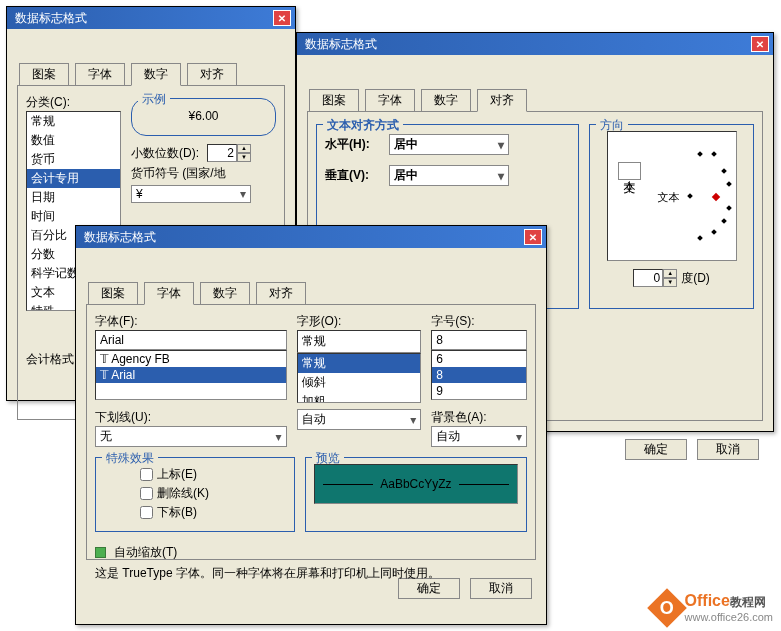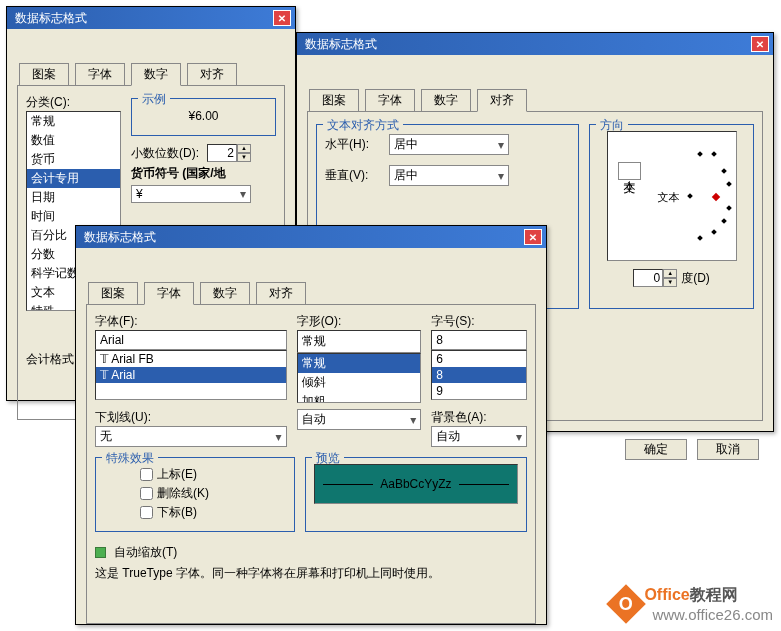--- a/index.html
+++ b/index.html
@@ -35,22 +35,22 @@
   .vert-text { position: absolute; left: 10px; top: 30px; writing-mode: vertical-rl; border: 1px solid #888; padding: 8px 2px; background: #fff; }
   .dial { position: absolute; left: 50px; top: 20px; width: 90px; height: 90px; }
   .dot { position: absolute; width: 4px; height: 4px; background: #000; transform: rotate(45deg); }
   .diamond-red { position: absolute; width: 6px; height: 6px; background: #c00; transform: rotate(45deg); }
   .footer { display: flex; justify-content: flex-end; gap: 10px; padding: 8px 14px; }
   .watermark { position: absolute; bottom: 8px; right: 8px; display: flex; align-items: center; gap: 4px; }
   .o-icon { width: 28px; height: 28px; background: #eb7324; transform: rotate(45deg); display: flex; align-items: center; justify-content: center; }
   .o-icon span { transform: rotate(-45deg); color: #fff; font-weight: bold; font-size: 18px; font-family: Arial; }
   .wm-text { font-family: Arial; }
   .wm-text b { color: #eb7324; font-size: 16px; }
-  .wm-text span.rest { color: #555; font-size: 16px; font-weight: bold; }
-  .wm-url { color: #888; font-size: 15px; margin-left: 8px; }
+  .wm-text span.rest { color: #555; font-size: 12px; font-weight: bold; }
+  .wm-url { color: #888; font-size: 11px; }
   label.inline { margin-right: 4px; }
   .row { display: flex; align-items: center; margin: 3px 0; gap: 4px; }
   .greenbox { display:inline-block; width:11px; height:11px; border:1px solid #3a7a3a; background:#4caf50; margin-right:4px; vertical-align:middle;}
 </style>
 </head>
 <body>
 
 <div class="dialog" style="left:6px; top:6px; width:290px; height:395px;">
   <div class="titlebar">
     <span>数据标志格式</span>
@@ -76,35 +76,35 @@
           <div>百分比</div>
           <div>分数</div>
           <div>科学记数</div>
           <div>文本</div>
           <div>特殊</div>
 
         </div>
         <div style="margin-top:40px;">会计格式</div>
       </div>
       <div style="flex:1;">
-        <div class="groupbox" style="border-color:#2b5eae;">
+        <div class="groupbox" style="border-color:#2b5eae;border-radius:15px;">
           <div class="groupbox-title">示例</div>
           <div style="text-align:center; padding:4px;">¥6.00</div>
         </div>
         <div class="row" style="margin-top:8px;">
           <label class="inline">小数位数(D):</label>
           <div class="spinner">
             <input type="text" value="2" style="">
             <div class="spin-btns">
                 <span>▲</span>
                 <span>▼</span>
               </div>
           </div>
         </div>
-        <div class="row" style="font-weight:bold;">
+        <div class="row" style="">
           <label class="inline">货币符号 (国家/地</label>
         </div>
         <div class="select" style="width:120px;">
             <span>¥</span>
           </div>
       </div>
     </div>
   </div>
 </div>
 
@@ -113,21 +113,21 @@
     <span>数据标志格式</span>
     <div class="close-btn">✕</div>
   </div>
   <div class="tabs">
     <div class="tab">图案</div>
     <div class="tab">字体</div>
     <div class="tab">数字</div>
     <div class="tab active">对齐</div>
   </div>
   <div class="tab-panel" style="height:310px; display:flex; gap:10px;">
-    <div class="groupbox" style="flex:1; height:185px;">
+    <div class="groupbox" style="flex:1; height:185px;font-weight:bold;">
       <div class="groupbox-title">文本对齐方式</div>
       <div class="row">
         <label style="width:60px;">水平(H):</label>
         <div class="select" style="width:120px;">
             <span>居中</span>
           </div>
       </div>
       <div class="row" style="margin-top:10px;">
         <label style="width:60px;">垂直(V):</label>
         <div class="select" style="width:120px;">
@@ -177,27 +177,27 @@
   <div class="titlebar">
     <span>数据标志格式</span>
     <div class="close-btn">✕</div>
   </div>
   <div class="tabs">
     <div class="tab">图案</div>
     <div class="tab active">字体</div>
     <div class="tab">数字</div>
     <div class="tab">对齐</div>
   </div>
-  <div class="tab-panel" style="height:320px;">
+  <div class="tab-panel" style="height:256px;">
     <div style="display:flex; gap:10px;">
       <div style="flex:2;">
         <div>字体(F):</div>
         <div class="input-text">Arial</div>
         <div class="listbox" style="height:50px;">
-          <div>𝕋 <span>Arial FB</span></div>
+          <div>𝕋 <span>Agency FB</span></div>
           <div class="selected">𝕋 <span>Arial</span></div>
         </div>
       </div>
       <div style="flex:1.3;">
         <div>字形(O):</div>
         <div class="input-text">常规</div>
         <div class="listbox" style="height:50px;">
           <div class="selected">常规</div>
           <div>倾斜</div>
           <div>加粗</div>

